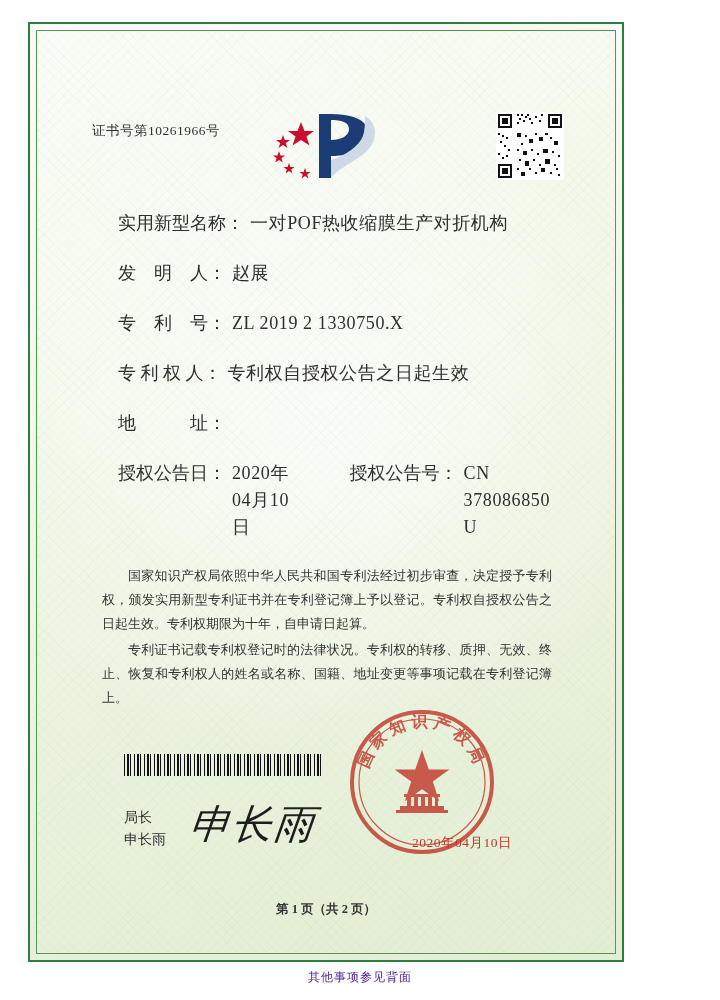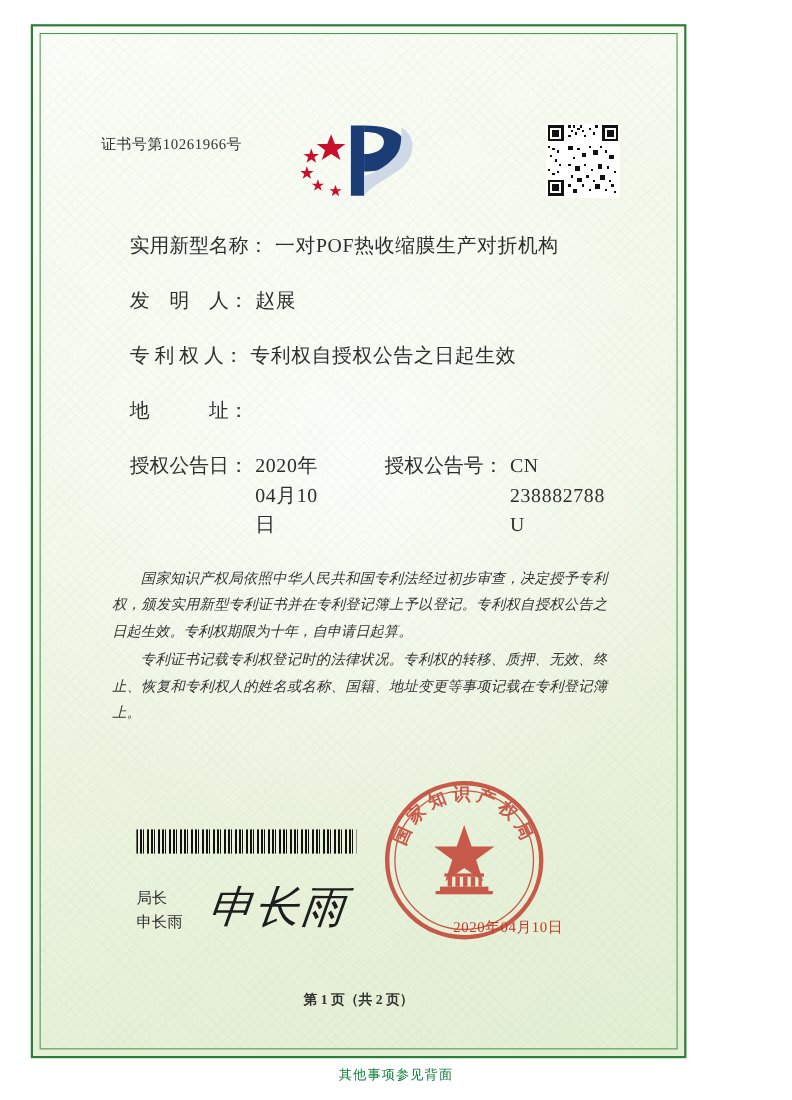--- a/index.html
+++ b/index.html
@@ -132,21 +132,20 @@
     padding-left: 40px;
     padding-right: 38px;
     font-size: 13px;
     line-height: 1.85;
     text-align: justify;
     color: #333;
   }
   .paras p {
     margin: 0 0 2px 0;
     text-indent: 2em;
-    font-style: italic;
   }
 
   
   .barcode {
     position: absolute;
     left: 62px;
     bottom: 168px;
     width: 200px;
     height: 22px;
     background-image: repeating-linear-gradient(90deg,
@@ -208,21 +207,21 @@
     color: #333;
     font-weight: bold;
   }
 
   .footnote {
     position: absolute;
     left: 0; right: 0;
     bottom: 14px;
     text-align: center;
     font-size: 12px;
-    color: #15803d;
+    color: #4c1d95;
     letter-spacing: 1px;
   }
 </style>
 </head>
 <body>
 
 <div class="certificate">
   <div class="border-outer"></div>
   <div class="border-inner"></div>
   <div class="guilloche"></div>
@@ -321,31 +320,35 @@
     <div class="fields">
       <div class="field">
         <span class="lbl">实用新型名称：</span>
         <span class="val">一对POF热收缩膜生产对折机构</span>
       </div>
       <div class="field">
         <span class="lbl">发　明　人：</span>
         <span class="val">赵展</span>
       </div>
       <div class="field">
+        <span class="lbl">专　利　号：</span>
+        <span class="val">ZL 2019 2 1330750.X</span>
+      </div>
+      <div class="field">
         <span class="lbl">专 利 权 人：</span>
         <span class="val">专利权自授权公告之日起生效</span>
       </div>
       <div class="field">
         <span class="lbl">地　　　址：</span>
       </div>
       <div class="field inline-two">
         <span class="lbl">授权公告日：</span>
         <span class="val">2020年04月10日</span>
         <span class="lbl2">授权公告号：</span>
-        <span class="val">CN 238882788 U</span>
+        <span class="val">CN 378086850 U</span>
       </div>
     </div>
 
     <div class="paras">
       <p>国家知识产权局依照中华人民共和国专利法经过初步审查，决定授予专利权，颁发实用新型专利证书并在专利登记簿上予以登记。专利权自授权公告之日起生效。专利权期限为十年，自申请日起算。</p>
       <p>专利证书记载专利权登记时的法律状况。专利权的转移、质押、无效、终止、恢复和专利权人的姓名或名称、国籍、地址变更等事项记载在专利登记簿上。</p>
     </div>
 
     <div class="barcode"></div>
 

